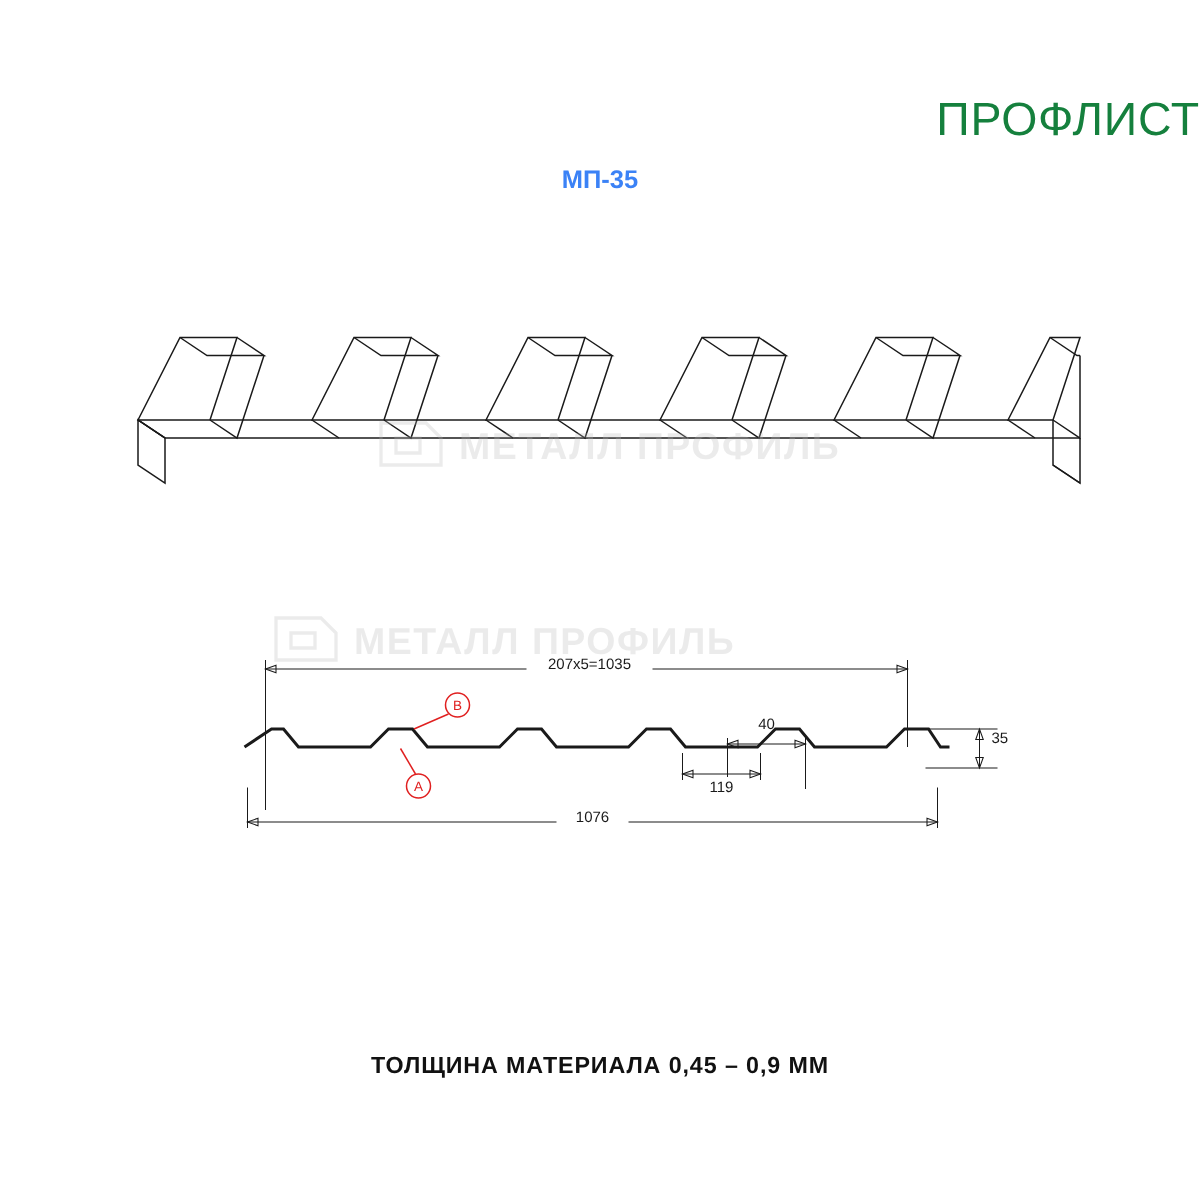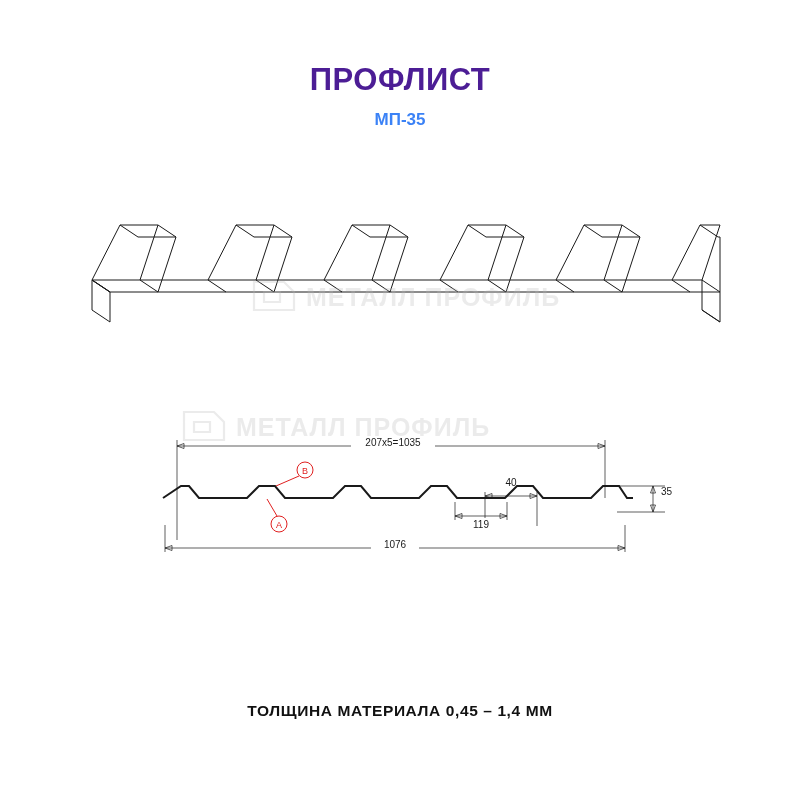--- a/index.html
+++ b/index.html
@@ -22,24 +22,25 @@
   }
   .title-block {
     position: absolute;
     top: 62px;
     left: 0;
     width: 800px;
     text-align: center;
   }
   .title-main {
     font-size: 31px;
-    font-weight: bold;
+    font-weight: normal;
     letter-spacing: 0.5px;
-    color: #4c1d95;
+    color: #15803d;
     line-height: 36px;
+    text-align: right;
   }
   .title-sub {
     font-size: 17px;
     font-weight: bold;
     color: #3b82f6;
     margin-top: 12px;
     line-height: 20px;
   }
   .iso-wrap {
     position: absolute;
@@ -249,15 +250,15 @@
   <div class="watermark wm2">
     <svg width="350" height="60" viewBox="0 0 350 60">
       <g class="wm-ln">
         <path d="M4 42 L4 14 L34 14 L44 24 L44 42 Z"></path>
         <path d="M14 34 L14 24 L30 24 L30 34 Z"></path>
       </g>
       <text class="wm-txt" x="56" y="38">МЕТАЛЛ ПРОФИЛЬ</text>
     </svg>
   </div>
 
-  <div class="footer">ТОЛЩИНА МАТЕРИАЛА 0,45 – 1,4 ММ</div>
+  <div class="footer">ТОЛЩИНА МАТЕРИАЛА 0,45 – 0,9 ММ</div>
 
 </div>
 
 </body></html>

